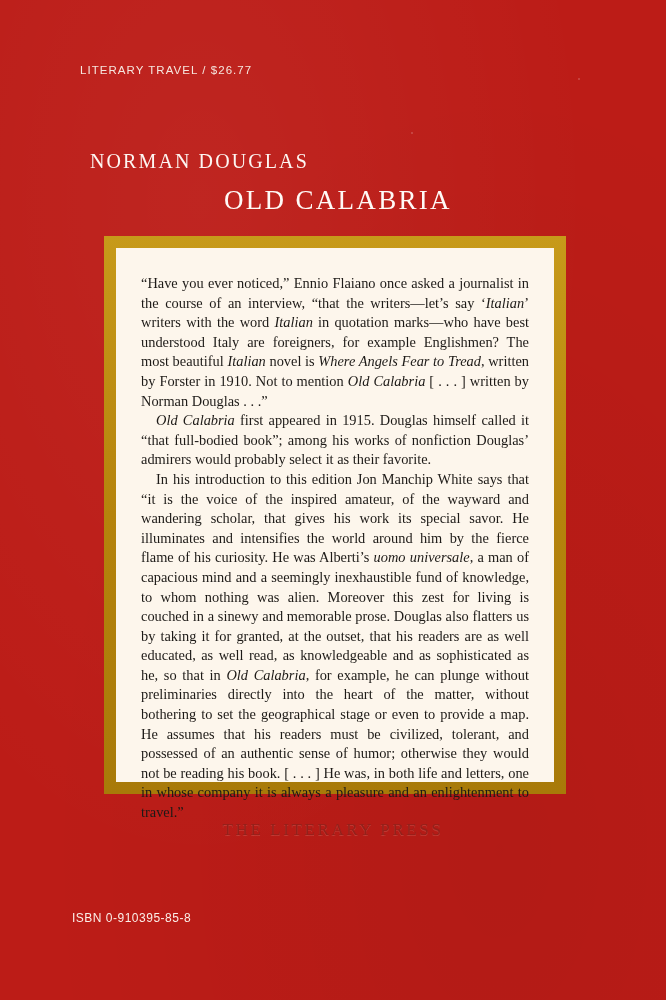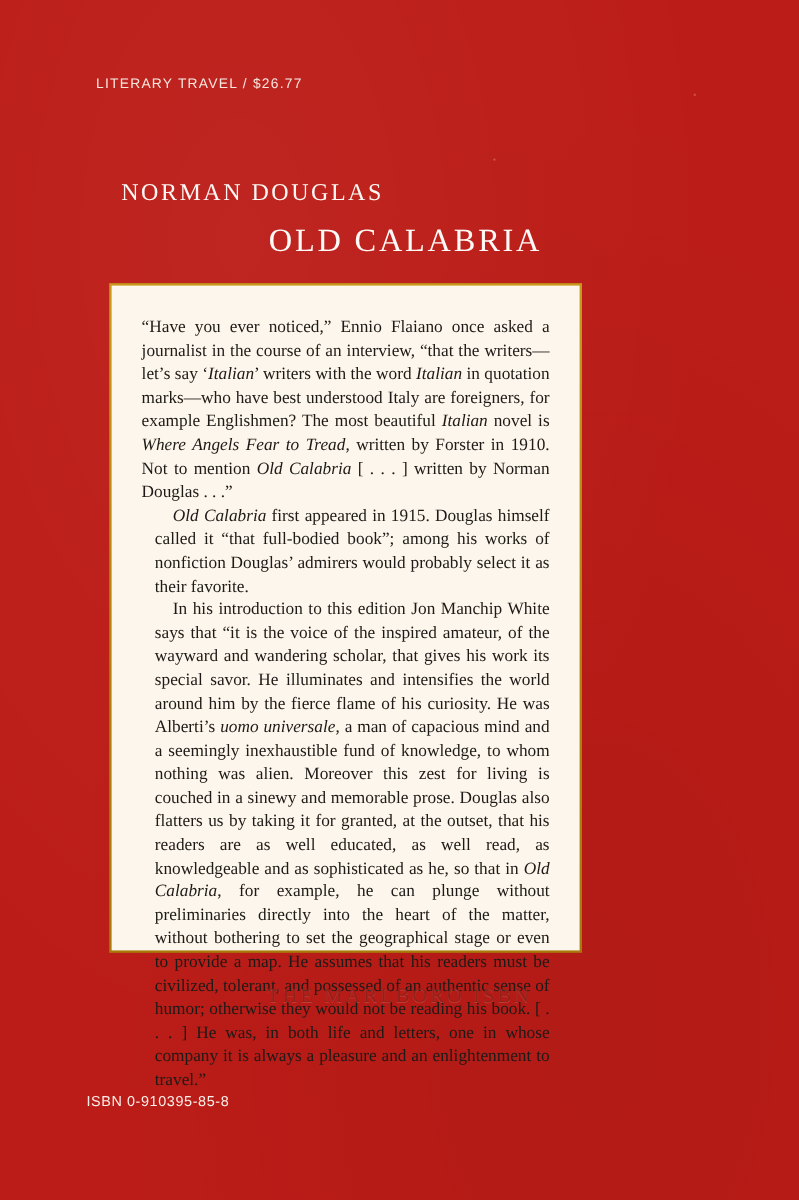--- a/index.html
+++ b/index.html
@@ -26,65 +26,64 @@
     position: absolute;
     left: 80px;
     top: 64px;
     font-family: "Liberation Sans", sans-serif;
     font-size: 11.5px;
     letter-spacing: 1.05px;
     color: #f6e7df;
   }
   .author {
     position: absolute;
-    left: 101px;
+    left: 90px;
     top: 150px;
     font-size: 20px;
     letter-spacing: 2.1px;
     color: #fdf6f2;
     font-family: "Liberation Serif", serif;
   }
   .title {
     position: absolute;
     left: 224px;
     top: 185px;
     font-size: 27px;
     letter-spacing: 2.3px;
     color: #fffaf7;
   }
   .blurb-frame {
     position: absolute;
-    left: 91px;
+    left: 104px;
     top: 236px;
-    width: 394px;
+    width: 462px;
     height: 558px;
     background: #b7890f;
     background: linear-gradient(180deg, #c79a1a 0%, #b5830c 50%, #a87a09 100%);
-    padding: 2px;
+    padding: 12px;
     box-sizing: border-box;
   }
   .blurb-inner {
     width: 100%;
     height: 100%;
     background: #fdf6ec;
     box-sizing: border-box;
     padding: 26px 25px 18px 25px;
     position: relative;
   }
   .blurb-inner p {
     margin: 0;
     font-size: 14.4px;
     line-height: 19.6px;
     color: #1d1a17;
     text-align: justify;
     font-family: "Liberation Serif", serif;
   }
   .blurb-inner p + p {
     text-indent: 15px;
-    margin-left: 11px;
   }
   .blurb-inner em {
     font-style: italic;
   }
   .publisher {
     position: absolute;
     left: 0;
     right: 0;
     top: 820px;
     text-align: center;
@@ -129,17 +128,17 @@
   <div class="title">OLD CALABRIA</div>
 
   <div class="blurb-frame">
     <div class="blurb-inner">
       <p>“Have you ever noticed,” Ennio Flaiano once asked a journalist in the course of an interview, “that the writers—let’s say ‘<em>Italian</em>’ writers with the word <em>Italian</em> in quotation marks—who have best understood Italy are foreigners, for example Englishmen? The most beautiful <em>Italian</em> novel is <em>Where Angels Fear to Tread</em>, written by Forster in 1910. Not to mention <em>Old Calabria</em> [ . . . ] written by Norman Douglas . . .”</p>
       <p><em>Old Calabria</em> first appeared in 1915. Douglas himself called it “that full-bodied book”; among his works of nonfiction Douglas’ admirers would probably select it as their favorite.</p>
       <p>In his introduction to this edition Jon Manchip White says that “it is the voice of the inspired amateur, of the wayward and wandering scholar, that gives his work its special savor. He illuminates and intensifies the world around him by the fierce flame of his curiosity. He was Alberti’s <em>uomo universale</em>, a man of capacious mind and a seemingly inexhaustible fund of knowledge, to whom nothing was alien. Moreover this zest for living is couched in a sinewy and memorable prose. Douglas also flatters us by taking it for granted, at the outset, that his readers are as well educated, as well read, as knowledgeable and as sophisticated as he, so that in <em>Old Calabria</em>, for example, he can plunge without preliminaries directly into the heart of the matter, without bothering to set the geographical stage or even to provide a map. He assumes that his readers must be civilized, tolerant, and possessed of an authentic sense of humor; otherwise they would not be reading his book. [ . . . ] He was, in both life and letters, one in whose company it is always a pleasure and an enlightenment to travel.”</p>
     </div>
   </div>
 
-  <div class="publisher">THE MARLBORO ISBN</div>
+  <div class="publisher">THE LITERARY PRESS</div>
 
   <div class="isbn">ISBN 0-910395-85-8</div>
 
 </div>
 
 </body></html>

